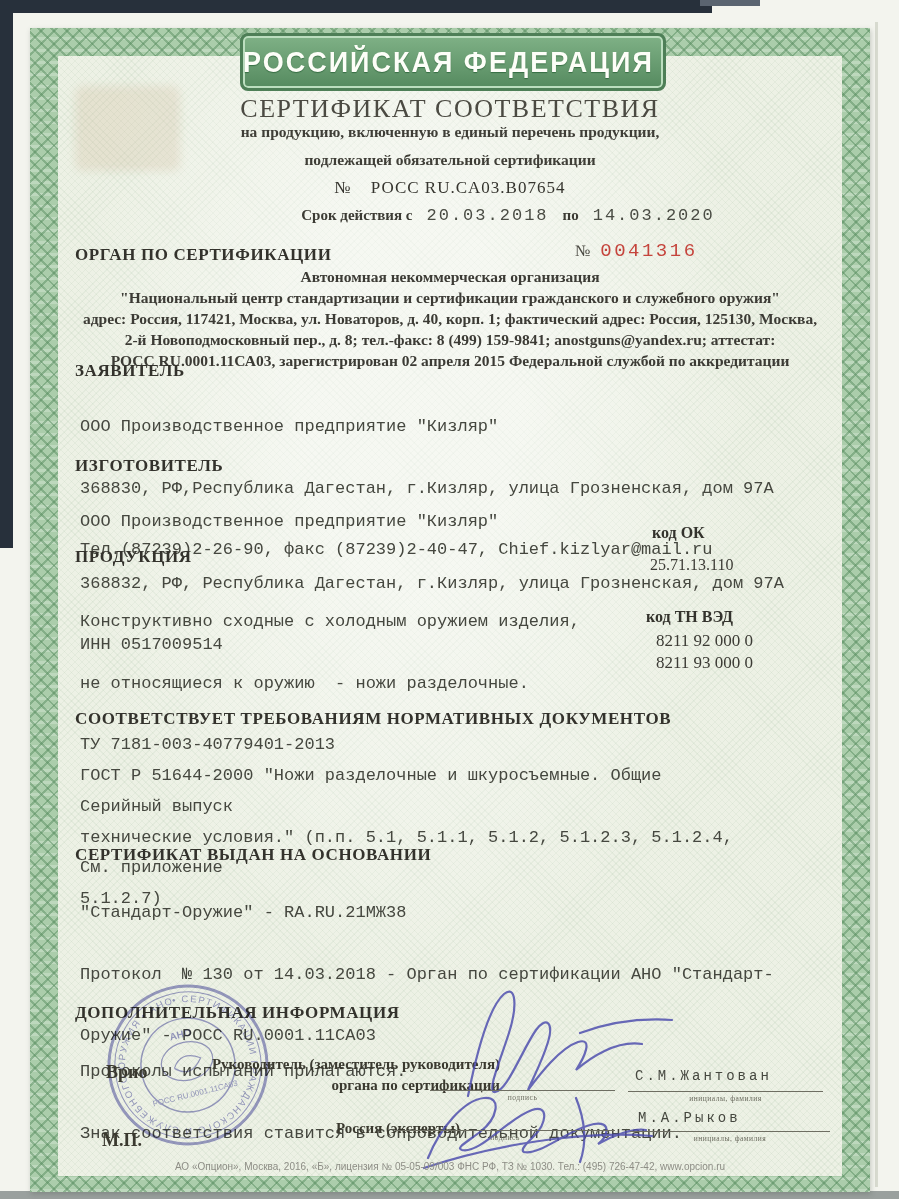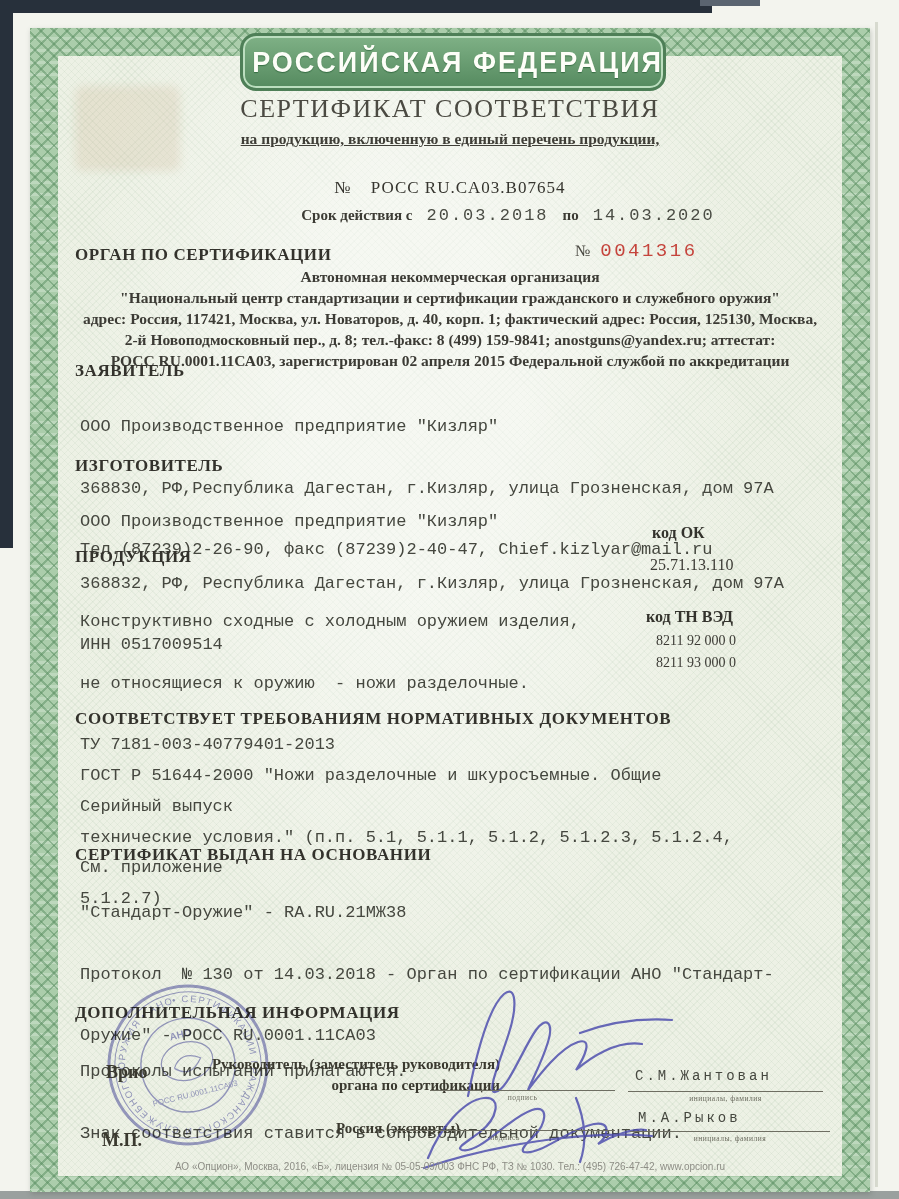--- a/index.html
+++ b/index.html
@@ -21,48 +21,48 @@
     box-shadow:1px 2px 5px rgba(60,70,60,0.25);}
   .cert-inner{position:absolute;inset:28px 28px 16px 28px;
     background-color:#edf1e5;
     background-image:
       radial-gradient(ellipse at 45% 30%, rgba(255,255,255,0.5) 0 18%, transparent 55%),
       repeating-linear-gradient(45deg, rgba(140,175,140,0.10) 0 1px, transparent 1px 5px),
       repeating-linear-gradient(135deg, rgba(140,175,140,0.10) 0 1px, transparent 1px 5px);}
   .content{position:absolute;inset:0;}
   .tan-patch{position:absolute;left:45px;top:58px;width:105px;height:85px;background:rgba(200,175,135,0.22);filter:blur(4px);border-radius:8px;}
   
-  .banner{position:absolute;left:210px;top:5px;width:420px;height:52px;border-radius:16px;
+  .banner{position:absolute;left:210px;top:5px;width:420px;height:52px;border-radius:8px;
     background:linear-gradient(#7fb186,#558a5f);border:3px solid #4e7f57;box-shadow:inset 0 0 0 2px #bcdebf;
-    display:flex;align-items:center;justify-content:flex-end;}
+    display:flex;align-items:center;justify-content:flex-start;}
   .banner span{font-family:"Liberation Sans",sans-serif;font-weight:bold;font-size:27px;letter-spacing:2px;
     color:#fdfef8;transform:scaleY(1.07);text-shadow:0 1px 1px rgba(0,60,20,0.45);white-space:nowrap;}
   
   .title{position:absolute;left:0;top:66px;width:100%;text-align:center;font-size:26px;letter-spacing:1.5px;color:#4b4a42;}
   .subtitle{position:absolute;left:0;width:100%;text-align:center;font-weight:bold;font-size:15.5px;color:#3f3e37;}
-  .sub1{top:102px;text-decoration:underline;} .sub2{top:123px;}
+  .sub1{top:95px;} .sub2{top:123px;}
   .num-row{position:absolute;left:0;top:150px;width:100%;display:flex;justify-content:center;gap:20px;font-size:17px;color:#35342e;}
   .num-row .val{letter-spacing:1px;}
   .validity-row{position:absolute;left:0;top:178px;width:100%;display:flex;justify-content:center;gap:14px;transform:translateX(58px);align-items:baseline;}
   .validity-row .lbl{font-weight:bold;font-size:15px;color:#3c3b34;}
   .validity-row .date{font-family:"Liberation Mono",monospace;font-size:17px;letter-spacing:2px;color:#4a4c44;}
   
   .h{position:absolute;left:45px;font-weight:bold;font-size:17px;letter-spacing:0.6px;color:#33322c;white-space:nowrap;}
   
   .blank-num{position:absolute;left:545px;top:212px;display:flex;gap:10px;align-items:baseline;}
   .blank-num .sym{font-size:16px;color:#4a4942;}
   .blank-num .digits{font-family:"Liberation Mono",monospace;font-size:19px;letter-spacing:2.5px;color:#c5443c;text-align:right;}
   
   .org-block{position:absolute;left:10px;top:238px;width:820px;text-align:center;font-weight:bold;font-size:15.5px;line-height:21px;color:#3c3b35;}
   
   .mono{position:absolute;left:50px;font-family:"Liberation Mono",monospace;font-size:17px;line-height:20.5px;color:#45473f;white-space:pre;}
   
   .code-lbl{position:absolute;font-weight:bold;font-size:16px;color:#33322c;white-space:nowrap;}
   .code-val{position:absolute;font-size:16px;color:#3c3b35;white-space:nowrap;}
-  .tnved-vals{position:absolute;left:626px;top:602px;font-size:14px;line-height:22px;color:#3c3b35;}
+  .tnved-vals{position:absolute;left:626px;top:602px;font-size:17px;line-height:22px;color:#3c3b35;}
   
   .vrio{position:absolute;left:76px;top:1034px;font-weight:bold;font-size:18px;color:#3a392f;}
   .mp{position:absolute;left:72px;top:1062px;font-weight:bold;font-size:18px;color:#3a392f;margin-top:40px;}
   .role{position:absolute;font-weight:bold;font-size:15px;line-height:21px;color:#3a392f;text-align:right;}
   .sig-line{position:absolute;border-top:1px solid #6e6e62;height:0;}
   .cap{position:absolute;text-align:center;font-size:7.5px;color:#6a6a5e;letter-spacing:0.5px;}
   .sig-name{position:absolute;font-family:"Liberation Mono",monospace;font-size:14px;letter-spacing:3px;color:#45473f;white-space:nowrap;}
   .stamp{position:absolute;left:74px;top:953px;width:168px;height:168px;transform:rotate(-14deg);opacity:0.62;mix-blend-mode:multiply;}
   .sig-svg{position:absolute;left:350px;top:950px;width:300px;height:200px;}
   .footer{position:absolute;left:0;top:1133px;width:100%;text-align:center;font-family:"Liberation Sans",sans-serif;font-size:10px;color:#8d8d85;}
@@ -82,20 +82,21 @@
     <div class="content">
 
       <div class="tan-patch"></div>
 
       <div class="banner">
         <span>РОССИЙСКАЯ ФЕДЕРАЦИЯ</span>
       </div>
 
       <div class="title">СЕРТИФИКАТ СООТВЕТСТВИЯ</div>
       <div class="subtitle sub1">на продукцию, включенную в единый перечень продукции,</div>
+      <div class="subtitle sub2">подлежащей обязательной сертификации</div>
 
       <div class="num-row">
         <span>№</span>
         <span class="val">РОСС RU.CA03.B07654</span>
       </div>
 
       <div class="validity-row">
         <span class="lbl">Срок действия с</span>
         <span class="date">20.03.2018</span>
         <span class="lbl">по</span>

